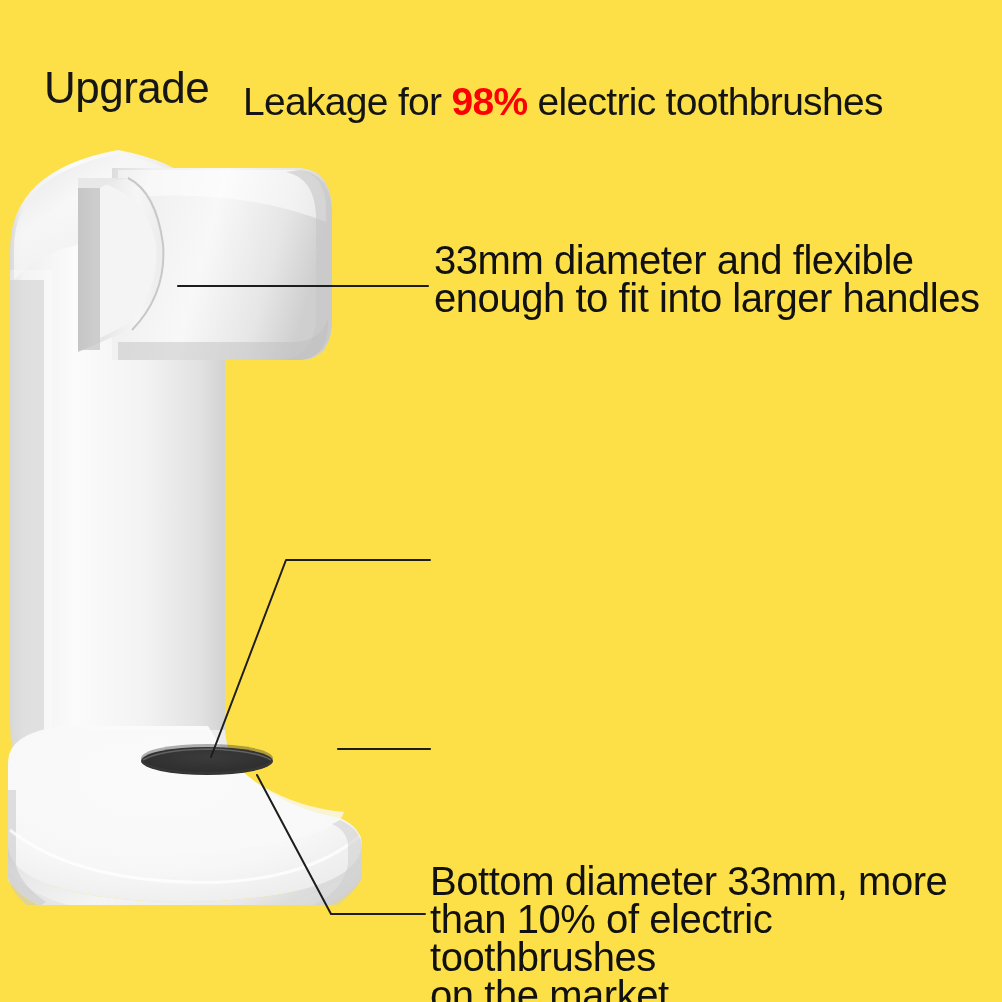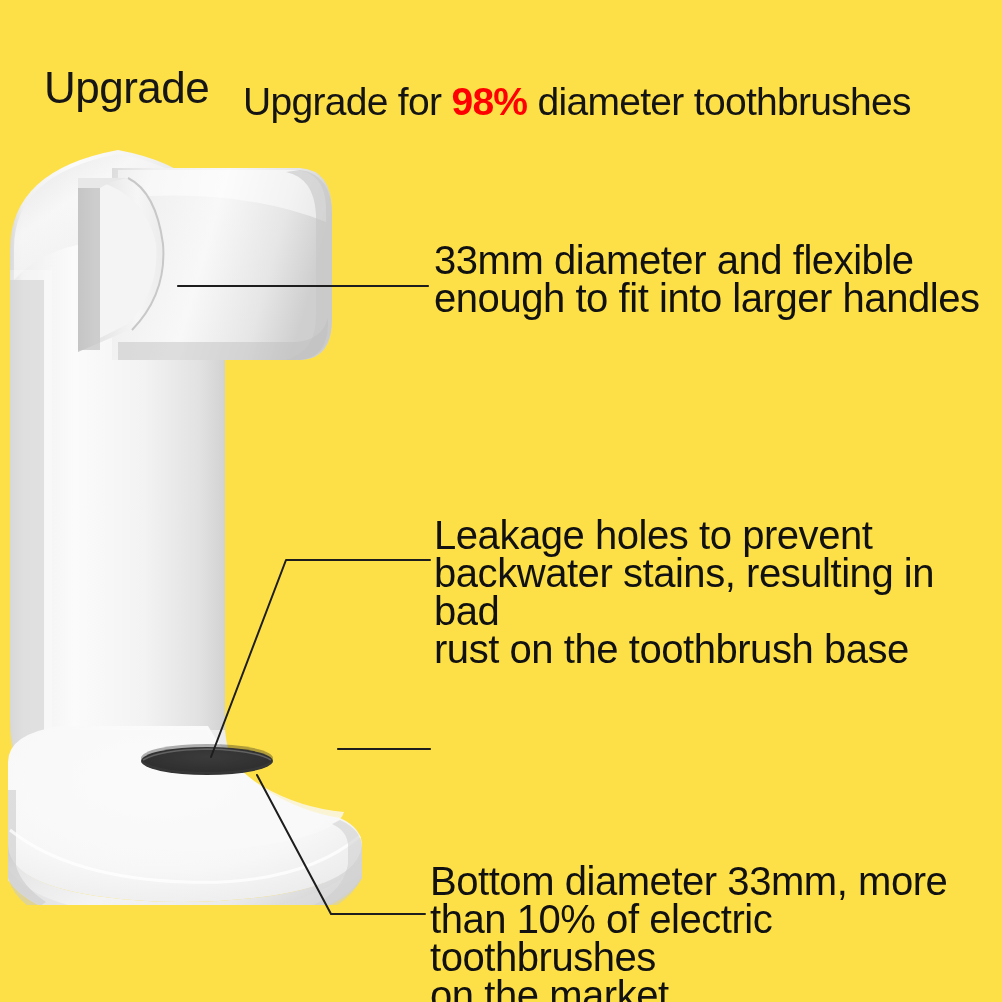--- a/index.html
+++ b/index.html
@@ -94,21 +94,21 @@
   .callout-4 { left: 430px; top: 862px; width: 572px; }
 </style>
 </head>
 <body>
 
 <div id="page">
 
   <div class="headline-row">
     <div class="badge-upgrade">Upgrade</div>
     <div class="headline-main">
-      <span>Upgrade for </span><span class="accent">98%</span><span> diameter toothbrushes</span>
+      <span>Leakage for </span><span class="accent">98%</span><span> electric toothbrushes</span>
     </div>
   </div>
 
   <div id="product">
     <svg width="400" height="775" viewBox="0 0 400 775" xmlns="http://www.w3.org/2000/svg">
       <defs>
 
         <linearGradient id="gBack" x1="0" y1="0" x2="1" y2="0">
           <stop offset="0" stop-color="#d9d9d9"></stop>
           <stop offset="0.06" stop-color="#efefef"></stop>
@@ -294,22 +294,19 @@
     <path d="M 211,757 L 286,560 L 430,560" fill="none" stroke="#1d1d1d" stroke-width="2.0" stroke-linecap="round" stroke-linejoin="round"></path>
 
     <path d="M 338,749 L 430,749" fill="none" stroke="#1d1d1d" stroke-width="2.2" stroke-linecap="round" stroke-linejoin="round"></path>
 
     <path d="M 257,775 L 331,914 L 425,914" fill="none" stroke="#1d1d1d" stroke-width="2.0" stroke-linecap="round" stroke-linejoin="round"></path>
   </svg>
 
   <div class="callout callout-1">33mm diameter and flexible
 enough to fit into larger handles</div>
 
-  <div class="callout callout-2">Leakage holes to prevent
-backwater stains, resulting in bad
-rust on the toothbrush base</div>
 
 
   <div class="callout callout-4">Bottom diameter 33mm, more
 than 10% of electric toothbrushes
 on the market</div>
 
 </div>
 
 </body></html>

